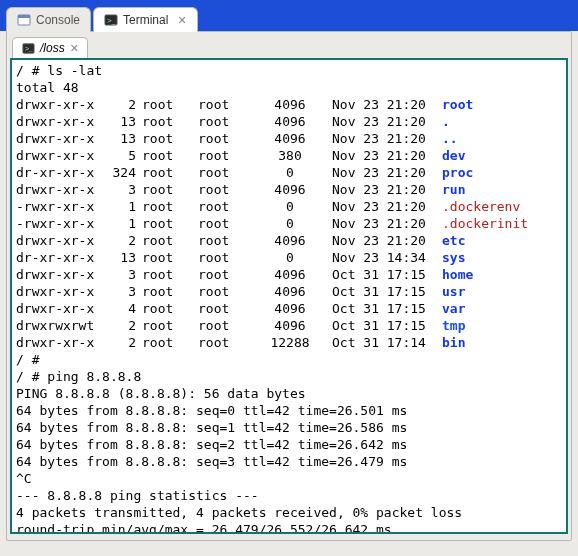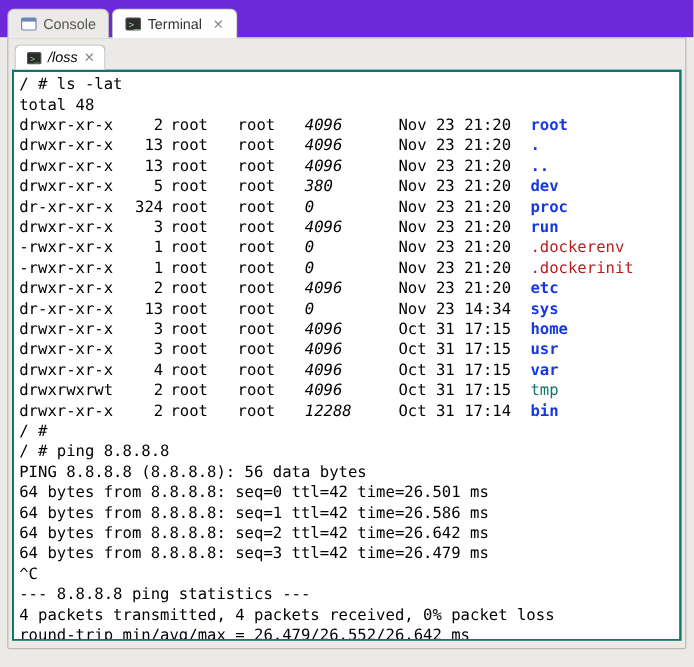--- a/index.html
+++ b/index.html
@@ -10,21 +10,21 @@
     font-size: 12px;
     width: 578px;
     height: 556px;
     overflow: hidden;
   }
   .tabs-outer {
     display: flex;
     align-items: flex-end;
     padding: 6px 3px 0 6px;
     gap: 2px;
-    background: #6d28d9;
+    background: #1d4ed8;
   }
   .tab {
     display: flex;
     align-items: center;
     gap: 5px;
     padding: 5px 10px;
     border: 1px solid #b8b8b8;
     border-bottom: none;
     border-radius: 6px 6px 0 0;
     background: #f7f6f4;
@@ -87,27 +87,27 @@
     overflow: auto;
     font-family: "DejaVu Sans Mono", "Liberation Mono", monospace;
     font-size: 13px;
     line-height: 17px;
     color: #000;
     padding: 2px 4px;
     white-space: pre;
   }
   .fblue { color: #1637e2; font-weight: bold; }
   .fgreen { color: #b91c1c; font-weight: normal; }
-  .fcyan { color: #0f766e; font-weight: normal; }
+  .fcyan { color: #1d4ed8; font-weight: bold; }
   .ls-row span.col { display: inline-block; }
   .perm { width: 90px; }
   .links { width: 36px; text-align: right; padding-right: 6px; }
   .owner { width: 56px; }
   .group { width: 56px; }
-  .size { width: 78px; text-align: left; padding-right: 6px; font-style: italic; }
+  .size { width: 78px; text-align: center; padding-right: 6px; }
   .date { width: 110px; }
 </style>
 </head>
 <body>
 
 <div class="tabs-outer">
   <div class="tab inactive">
     <span class="icon-box">
       <svg width="14" height="14" viewBox="0 0 14 14">
           <rect x="1" y="2" width="12" height="10" rx="1" fill="#fff" stroke="#6b88b5"></rect>

